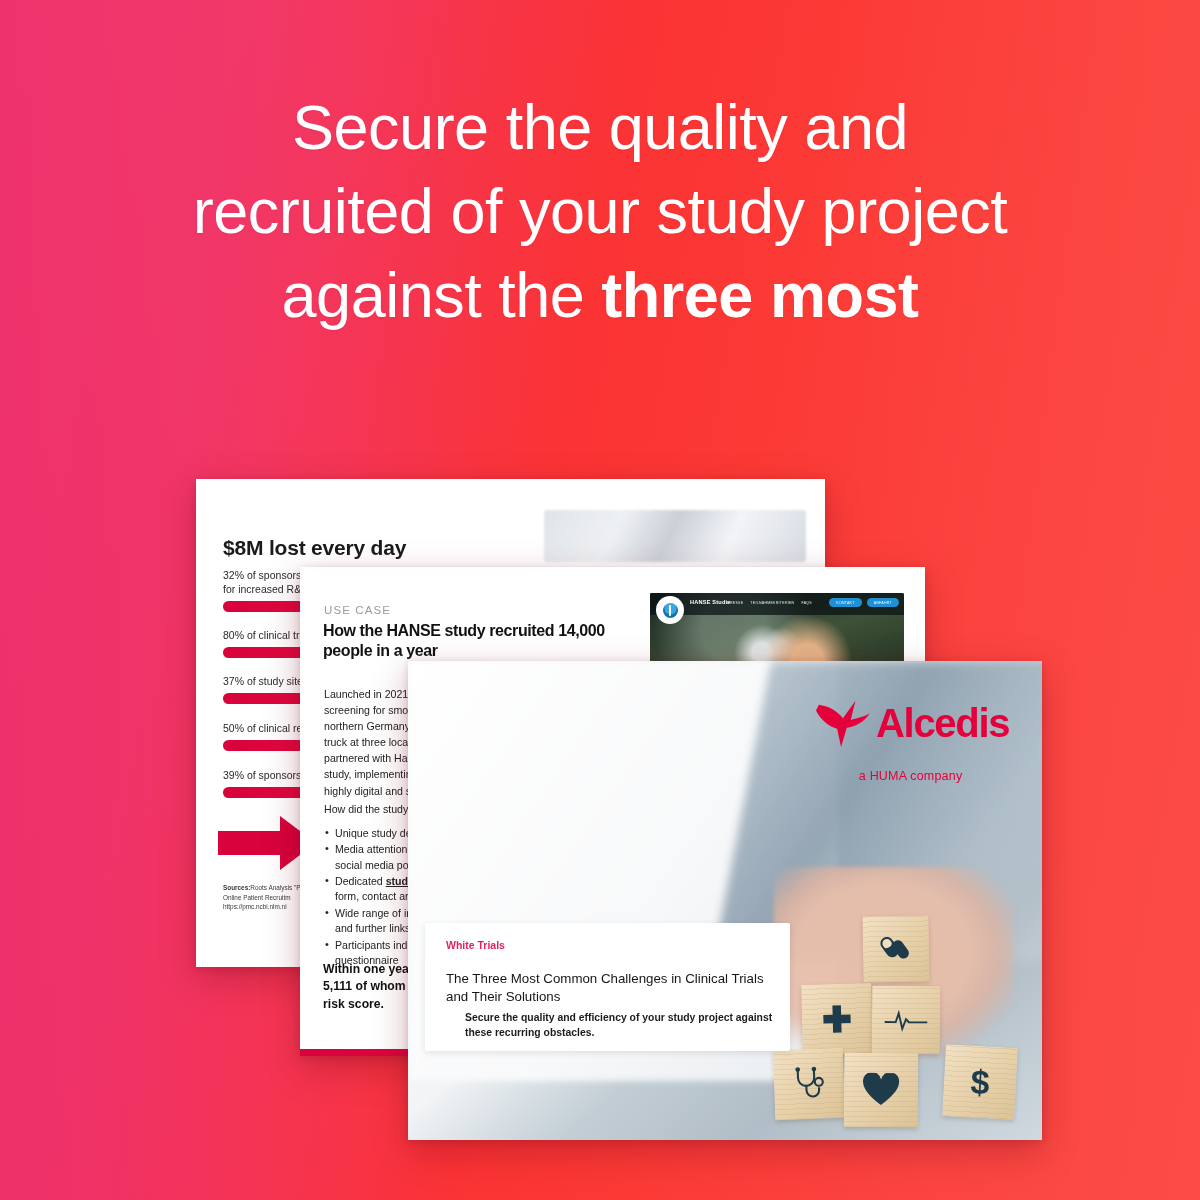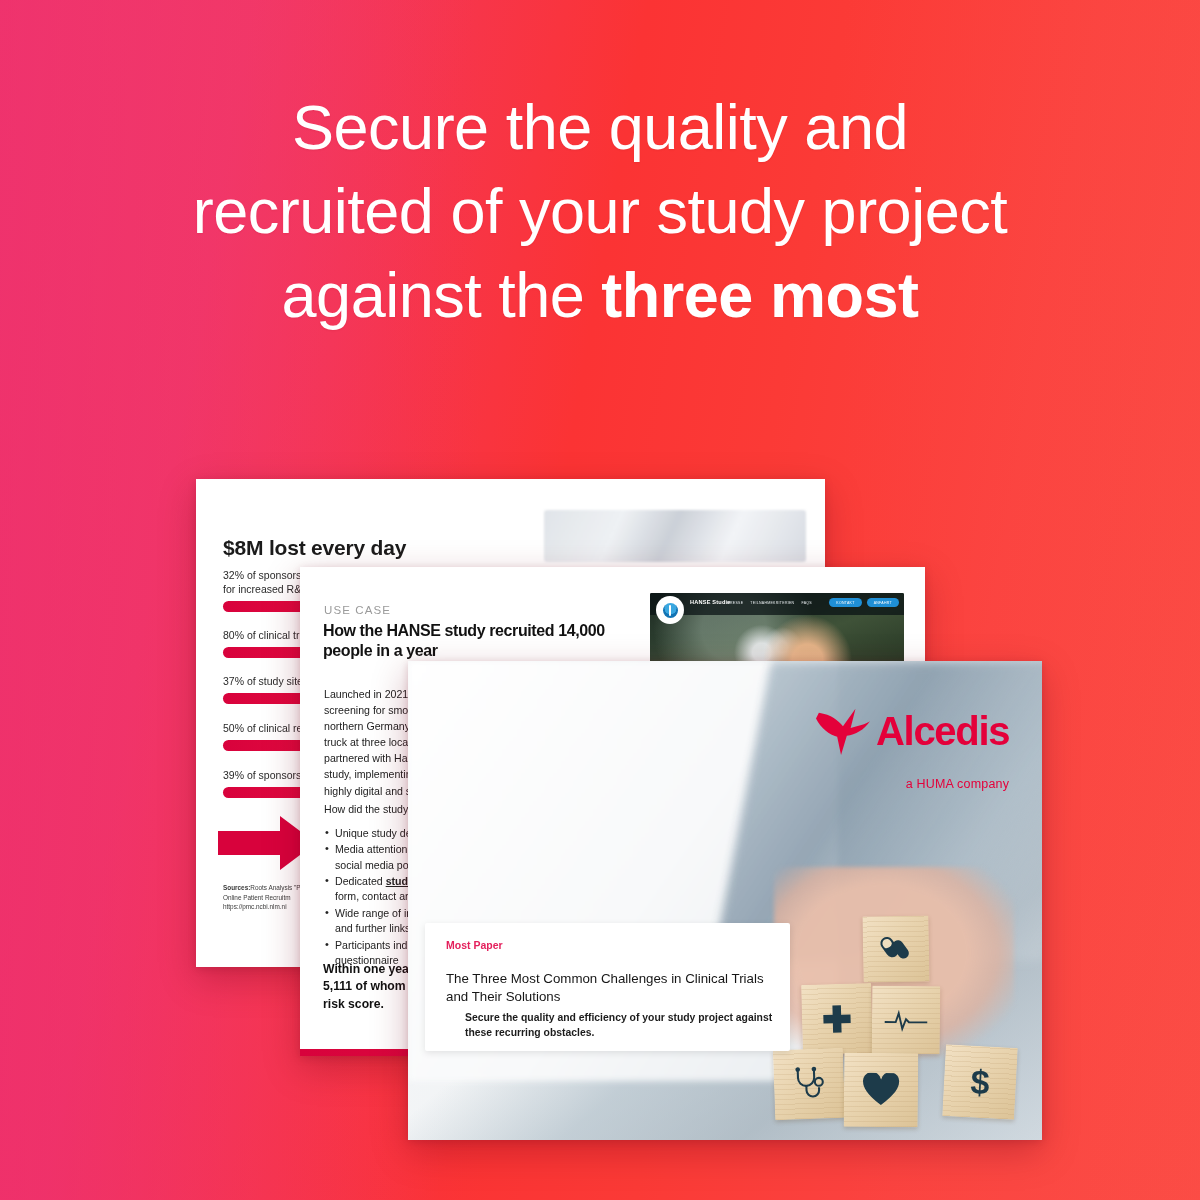--- a/index.html
+++ b/index.html
@@ -340,24 +340,24 @@
     right: 28px;
     top: 206px;
     width: 240px;
     height: 190px;
     background: radial-gradient(ellipse at 45% 45%, rgba(232,190,170,0.95) 0 46%, rgba(226,178,158,0.75) 62%, rgba(226,178,158,0) 80%);
     filter: blur(2px);
   }
   #card-whitepaper .c3-logo {
     position: absolute;
     left: 404px;
-    top: 44px;
+    top: 36px;
     display: flex;
     flex-direction: column;
-    align-items: flex-end;
+    align-items: center;
   }
   .logo-row { display: flex; align-items: center; gap: 4px; }
   .logo-word {
     font-size: 40px;
     font-weight: 700;
     color: #e4003a;
     letter-spacing: -1.3px;
     line-height: 1;
   }
   .logo-tag {
@@ -580,19 +580,19 @@
       <div class="logo-row">
         <svg width="60" height="52" viewBox="0 0 62 54">
           <path d="M7 8 C20 10 27 16 32 22 L45 4 L40 24 C47 22 56 20 60 17 C54 26 45 31 36 32 L30 52 L26 33 C18 31 9 24 4 14 Z" fill="#e4003a"></path>
         </svg>
         <span class="logo-word">Alcedis</span>
       </div>
       <span class="logo-tag">a HUMA company</span>
     </div>
 
     <div class="c3-textbox">
-      <div class="c3-eyebrow">Most Paper</div>
+      <div class="c3-eyebrow">White Trials</div>
       <div class="c3-title">The Three Most Common Challenges in Clinical Trials and Their Solutions</div>
       <div class="c3-sub">Secure the quality and efficiency of your study project against these recurring obstacles.</div>
     </div>
   </div>
 
 </div>
 
 </body></html>

